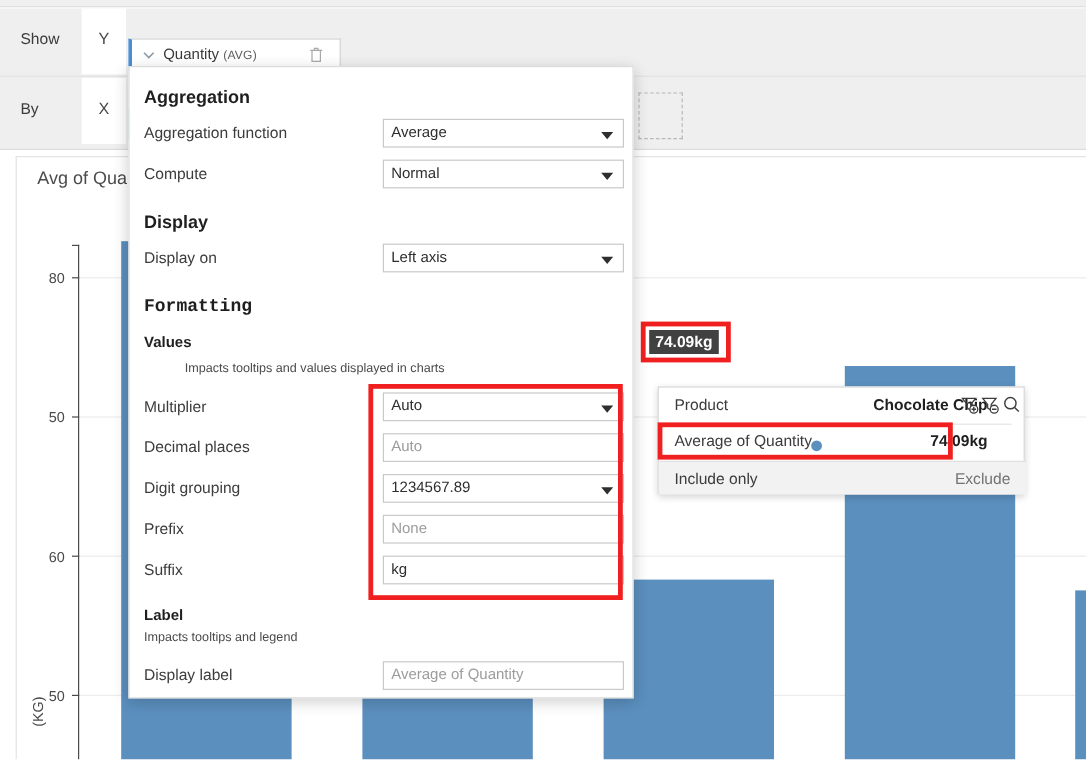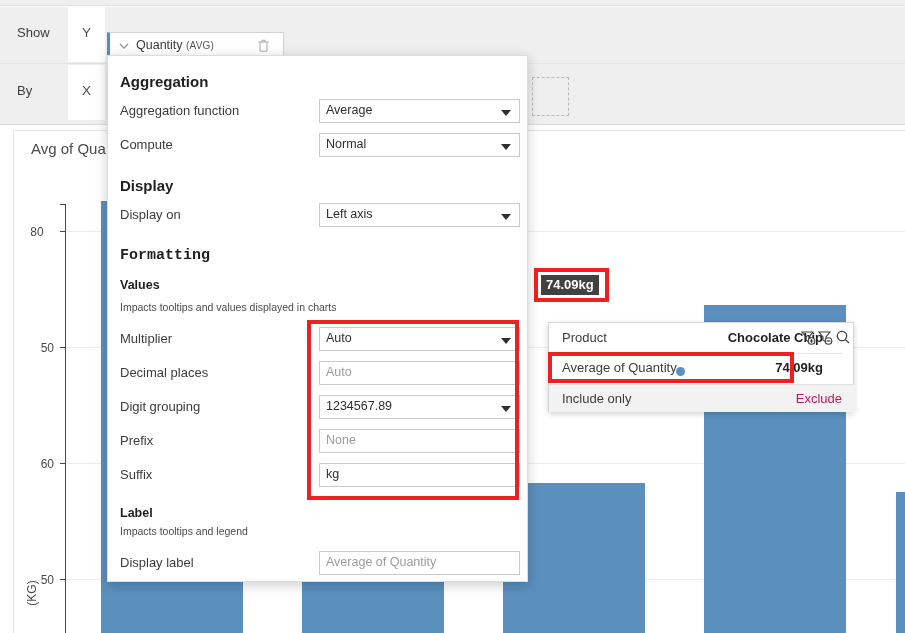--- a/index.html
+++ b/index.html
@@ -87,21 +87,21 @@
   .tt-divider { position:absolute; left:12px; top:30px; width:282px; height:1px; background:#e4e4e4; }
   .tt-key { position:absolute; left:13px; top:7px; font-size:13px; color:#3c3c3c; white-space:nowrap; }
   .tt-dot { position:absolute; left:127px; top:14px; width:9px; height:9px; border-radius:50%; background:#5b8fbe; }
   .tt-val { position:absolute; left:156px; top:7px; width:118px; text-align:right; font-size:13px; font-weight:bold; color:#1f1f1f; white-space:nowrap; }
   .tt-icons { position:absolute; left:252px; top:6px; width:50px; height:18px; }
   .tt-footer {
     position:absolute; left:0; top:61px; width:306px; height:28px;
     background:#f2f2f2; border-top:1px solid #e0e0e0;
   }
   .tt-include { position:absolute; left:13px; top:6px; font-size:13px; color:#3c3c3c; }
-  .tt-exclude { position:absolute; right:13px; top:6px; font-size:13px; color:#be185d; }
+  .tt-exclude { position:absolute; right:13px; top:6px; font-size:13px; color:#737373; }
   .tooltip-highlight { position:absolute; left:548px; top:352px; width:246px; height:31px; border:4px solid #f02020; pointer-events:none; }
 
   
   .popover {
     position:absolute; left:107px; top:55px; width:421px; height:527px;
     background:#ffffff; border:1px solid #dcdcdc;
     box-shadow:0 3px 12px rgba(0,0,0,.20);
     overflow:hidden;
   }
   .pop-inner { position:absolute; left:0; top:0; width:421px; height:527px; }
@@ -183,21 +183,21 @@
       <div class="bar" style="left:690px; top:174px; width:142px; height:329px;"></div>
       <div class="bar" style="left:882px; top:361px; width:142px; height:142px;"></div>
 
       <div class="y-axis-line"></div>
       <div class="tick-top"></div>
       <div class="tick" style="top:100px;"></div>
       <div class="tick" style="top:216px;"></div>
       <div class="tick" style="top:332px;"></div>
       <div class="tick" style="top:448px;"></div>
 
-      <div class="ytick-label" style="top:94px;text-align:center;">80</div>
+      <div class="ytick-label" style="top:94px;">80</div>
       <div class="ytick-label" style="top:210px;">50</div>
       <div class="ytick-label" style="top:326px;">60</div>
       <div class="ytick-label" style="top:442px;">50</div>
 
       <div class="y-axis-title">(KG)</div>
     </div>
   </div>
 
   <div class="val-badge" style="left:541px; top:275px;">74.09kg</div>
   <div class="badge-highlight" style="left:534px; top:268px; width:75px; height:34px;"></div>
@@ -259,21 +259,21 @@
 
       <div class="fld-label" style="top:151px;">Display on</div>
       <div class="ctl" style="top:147px;">
         <span class="ctl-text">Left axis</span>
         <span class="caret"></span>
       </div>
 
       <div class="sec-head" style="top:191px;font-family:Liberation Mono, monospace;">Formatting</div>
 
       <div class="sub-head" style="top:222px;">Values</div>
-      <div class="sub-note" style="top:245px;">Impacts tooltips and values displayed in charts</div>
+      <div class="sub-note" style="top:245px;margin-left:34px;">Impacts tooltips and values displayed in charts</div>
 
       <div class="fld-label" style="top:275px;">Multiplier</div>
       <div class="ctl" style="top:271px;">
         <span class="ctl-text">Auto</span>
         <span class="caret"></span>
       </div>
 
       <div class="fld-label" style="top:309px;">Decimal places</div>
       <div class="ctl" style="top:305px;">
         <span class="ctl-text ph">Auto</span>

